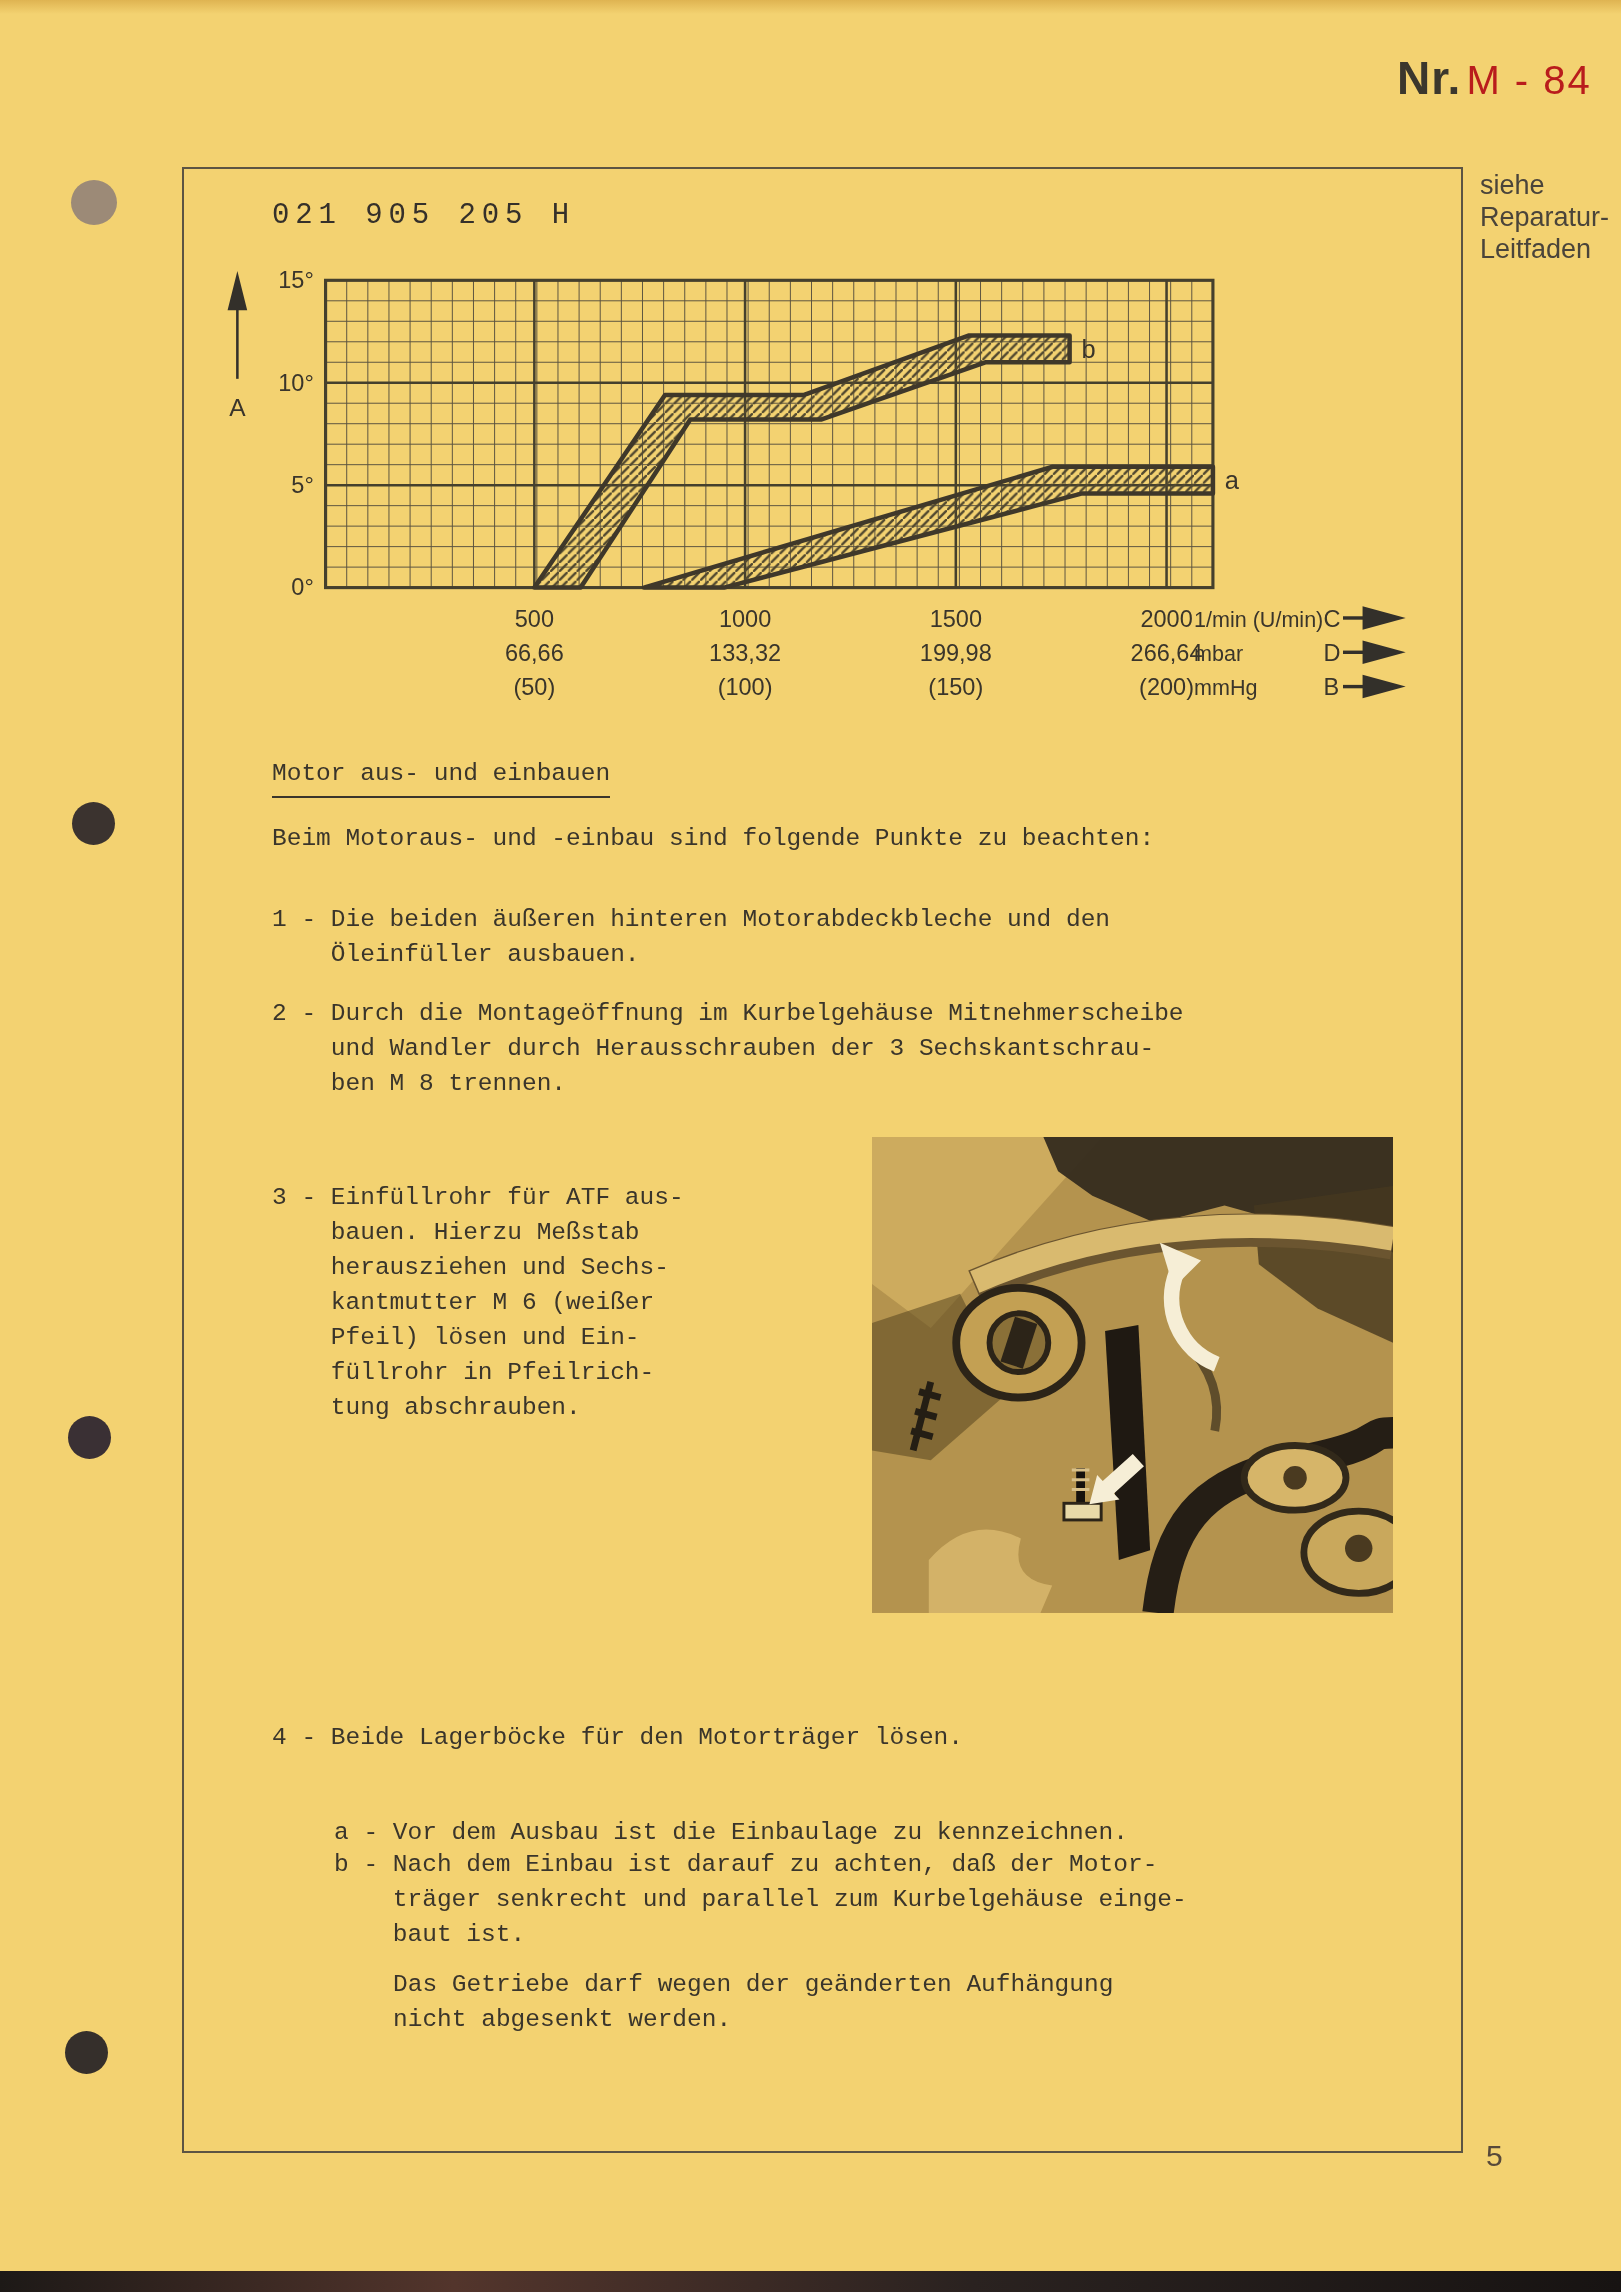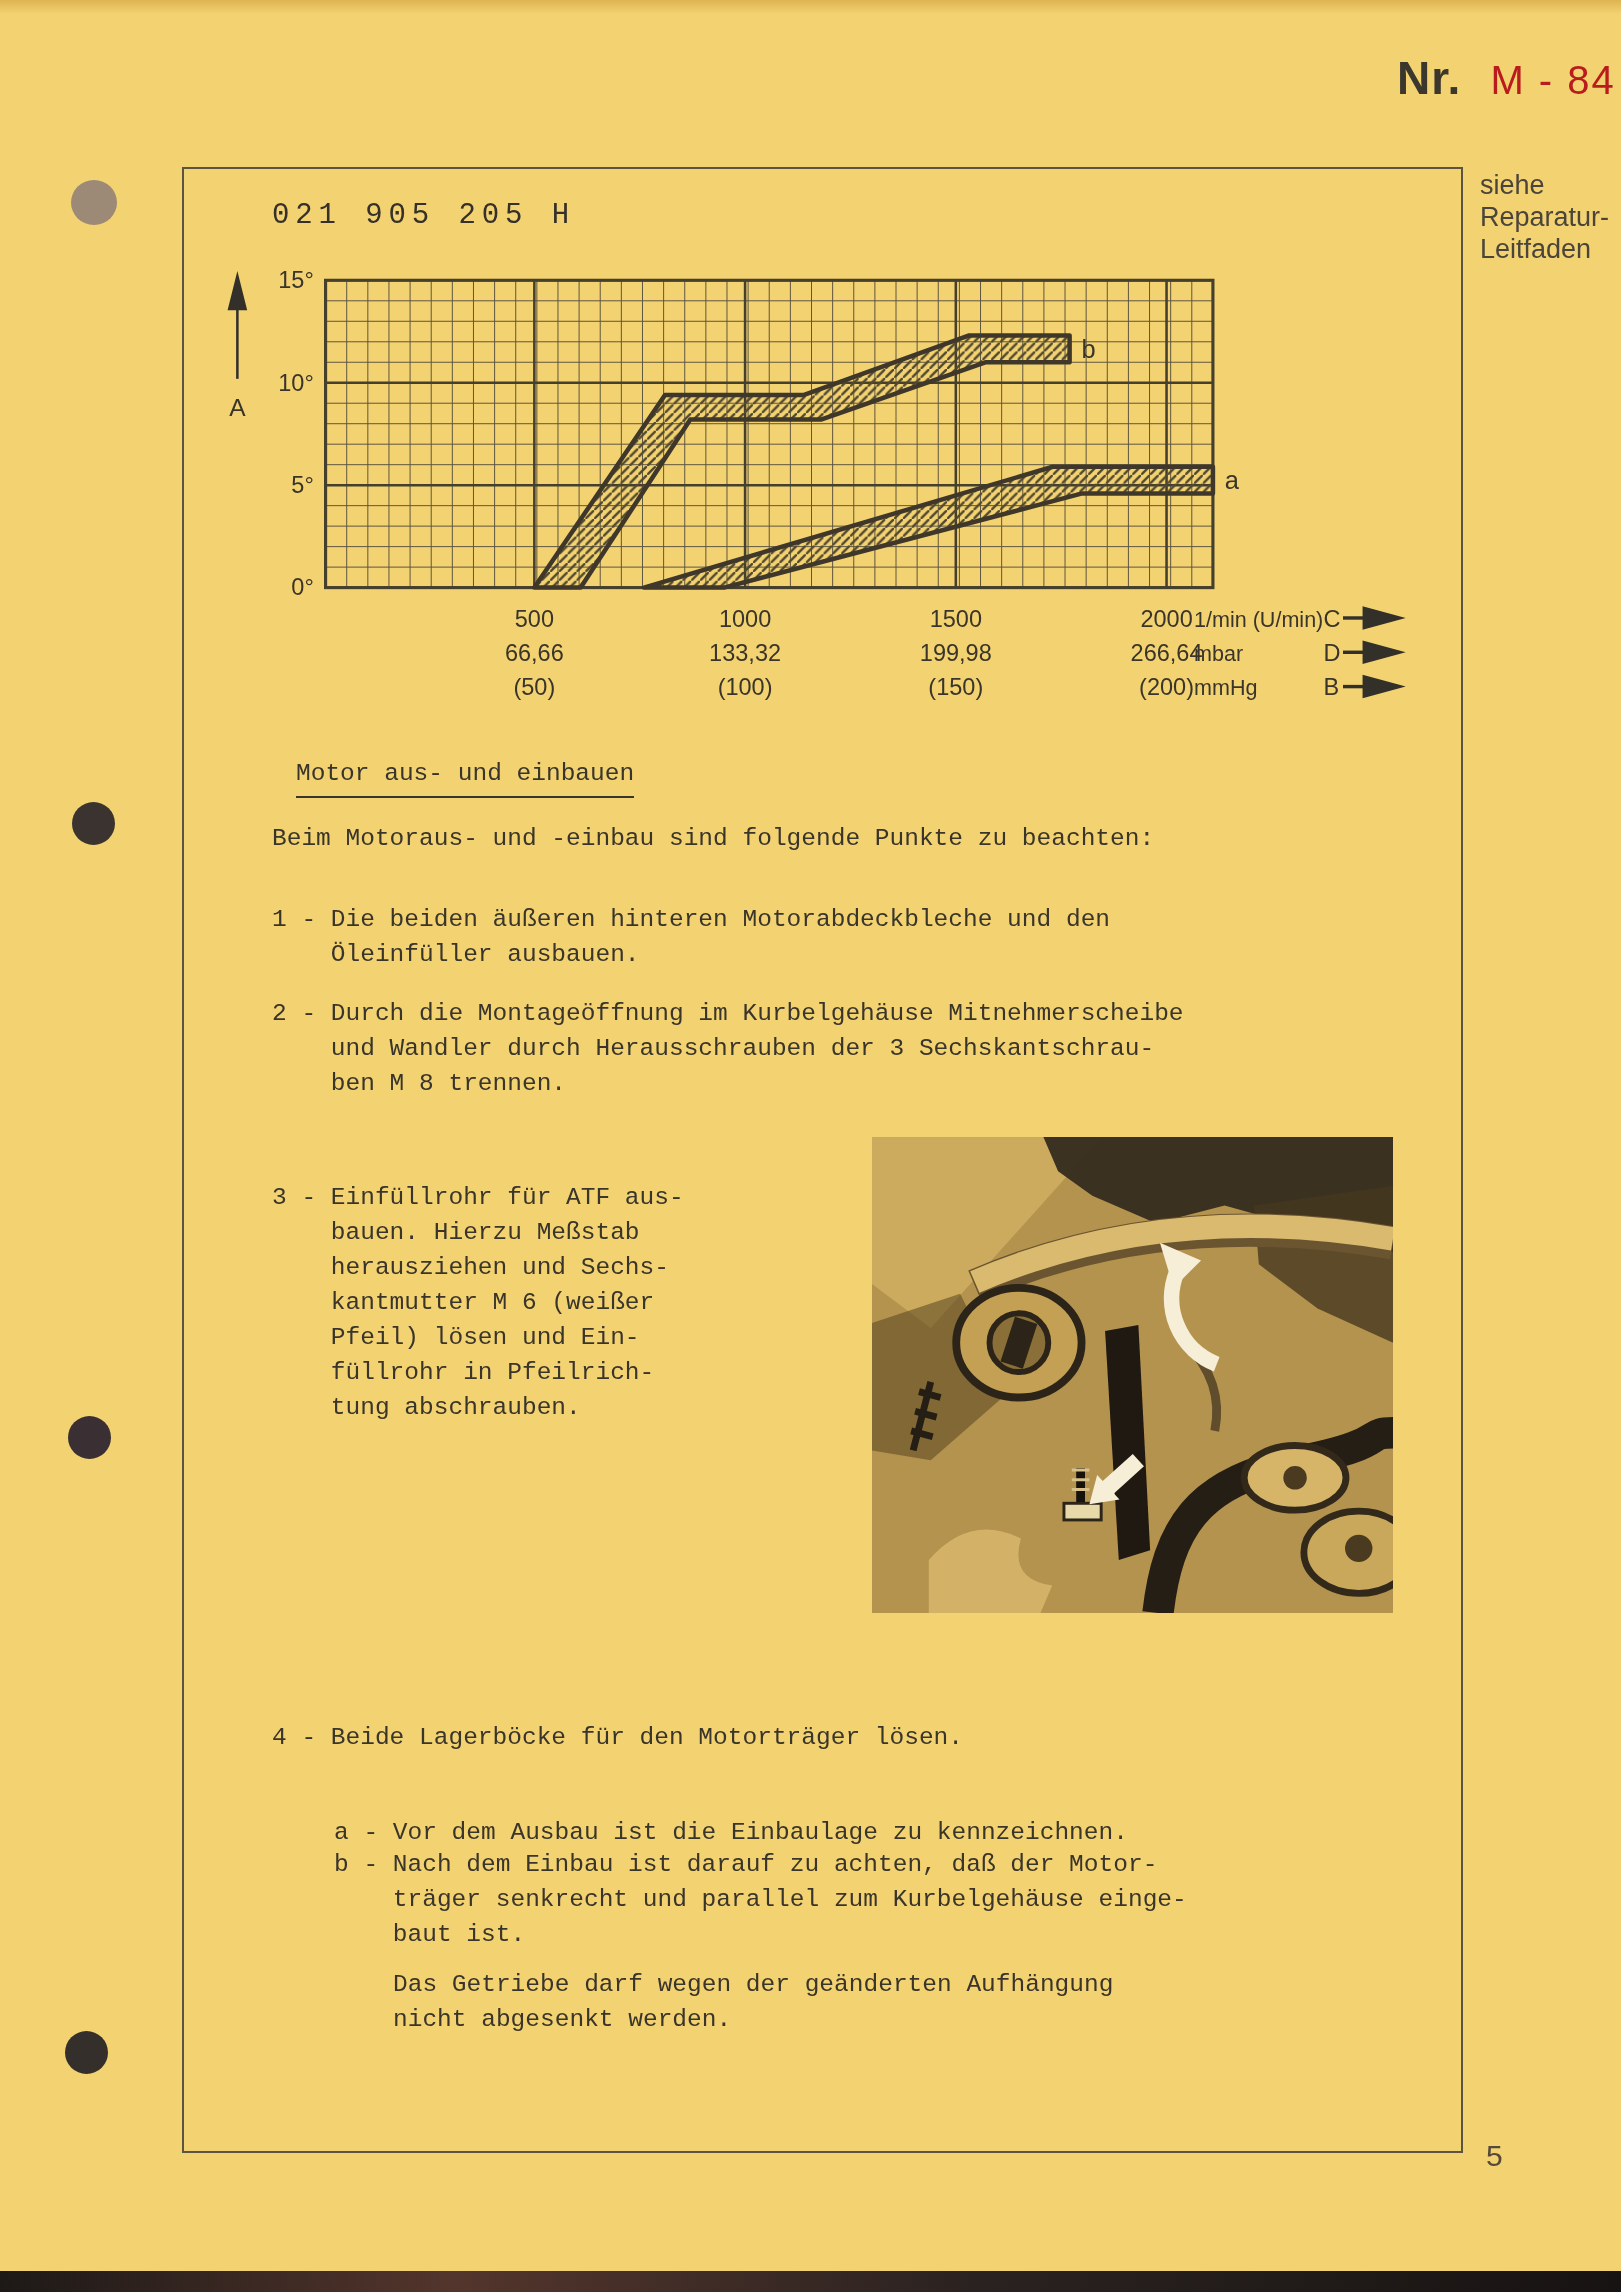--- a/index.html
+++ b/index.html
@@ -4,21 +4,21 @@
 <style>
   html,body{margin:0;padding:0;}
   body{
     width:1621px;height:2293px;position:relative;overflow:hidden;
     background:#f3d271;
     font-family:"Liberation Sans",sans-serif;
     color:#3a352b;
   }
   .top-tint{position:absolute;left:0;top:0;width:1621px;height:13.7px;
     background:linear-gradient(180deg,rgba(190,130,30,.38),rgba(190,130,30,0));}
-  .doc-number{position:absolute;left:1397px;top:51px;display:flex;align-items:baseline;gap:29px;}
+  .doc-number{position:absolute;left:1397px;top:51px;display:flex;align-items:baseline;gap:5px;}
   .doc-number .nr{font-size:46px;font-weight:700;letter-spacing:1px;color:#3b372d;}
   .doc-number .code{font-family:Liberation Sans, sans-serif;font-size:40px;color:#b91c1c;letter-spacing:2px;}
   .side-note{position:absolute;left:1480px;top:169px;font-size:27px;line-height:32px;
     color:#4a443a;white-space:pre-line;}
   .frame{position:absolute;left:182px;top:167px;width:1277px;height:1982px;
     border:2px solid #5c5443;}
   .chart-title{position:absolute;left:272px;top:199px;
     font-family:"Liberation Mono",monospace;font-size:29px;letter-spacing:5.9px;color:#35302a;}
   #chart-svg{position:absolute;left:206px;top:263px;}
   .mono-block{position:absolute;font-family:"Liberation Mono",monospace;
@@ -154,21 +154,21 @@
     <text x="335" y="441" text-anchor="middle" font-size="24" fill="#3a352b" font-family="Liberation Sans, sans-serif">(50)</text>
     <text x="550" y="441" text-anchor="middle" font-size="24" fill="#3a352b" font-family="Liberation Sans, sans-serif">(100)</text>
     <text x="765" y="441" text-anchor="middle" font-size="24" fill="#3a352b" font-family="Liberation Sans, sans-serif">(150)</text>
     <text x="980" y="441" text-anchor="middle" font-size="24" fill="#3a352b" font-family="Liberation Sans, sans-serif">(200)</text>
     <text x="1008" y="441" font-size="22" fill="#3a352b" font-family="Liberation Sans, sans-serif">mmHg</text>
     <text x="1140" y="441" font-size="24" fill="#3a352b" font-family="Liberation Sans, sans-serif">B</text>
     <line x1="1160" y1="432" x2="1184" y2="432" stroke="#33302a" stroke-width="3.5"></line>
     <polygon points="1180,420 1224,432 1180,444" fill="#33302a"></polygon>
   </svg>
 
-<div class="mono-block heading" style="left:272px;top:756px;margin-left:24px;">Motor aus- und einbauen</div>
+<div class="mono-block heading" style="left:272px;top:756px;">Motor aus- und einbauen</div>
 
 <div class="mono-block" style="left:272px;top:821px;">Beim Motoraus- und -einbau sind folgende Punkte zu beachten:</div>
 
 <div class="mono-block" style="left:272px;top:902px;">1 - Die beiden äußeren hinteren Motorabdeckbleche und den
     Öleinfüller ausbauen.</div>
 
 <div class="mono-block" style="left:272px;top:996px;">2 - Durch die Montageöffnung im Kurbelgehäuse Mitnehmerscheibe
     und Wandler durch Herausschrauben der 3 Sechskantschrau-
     ben M 8 trennen.</div>
 

